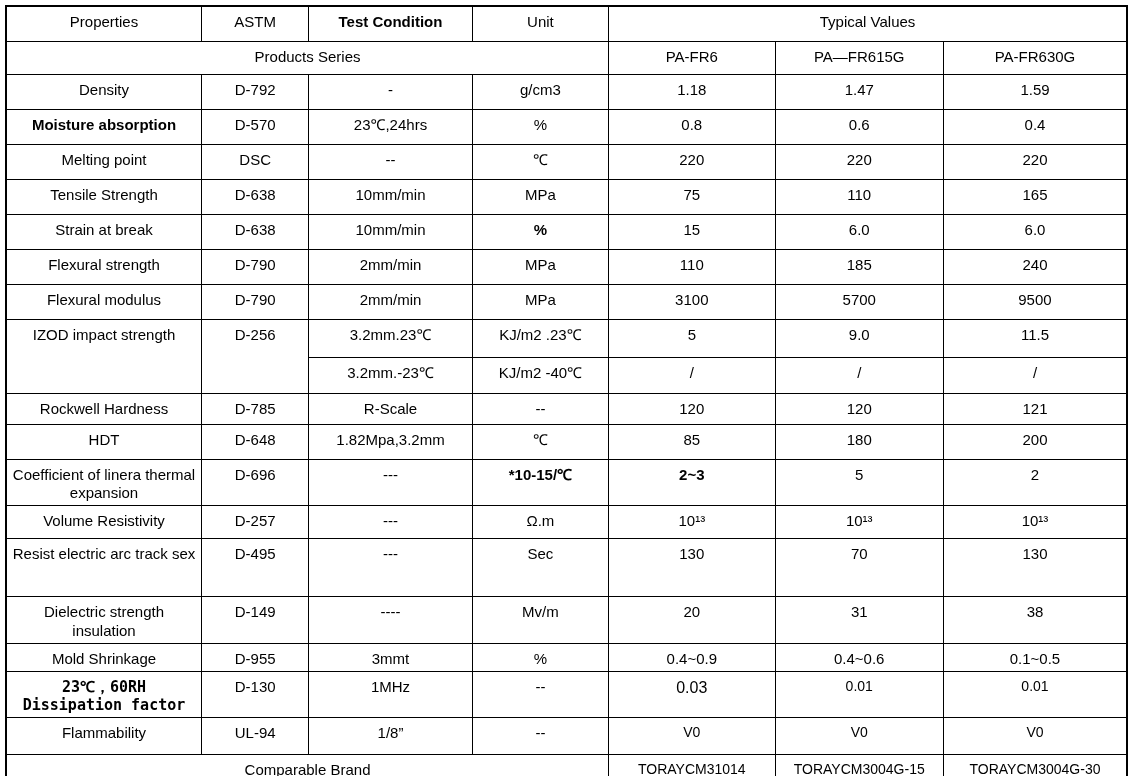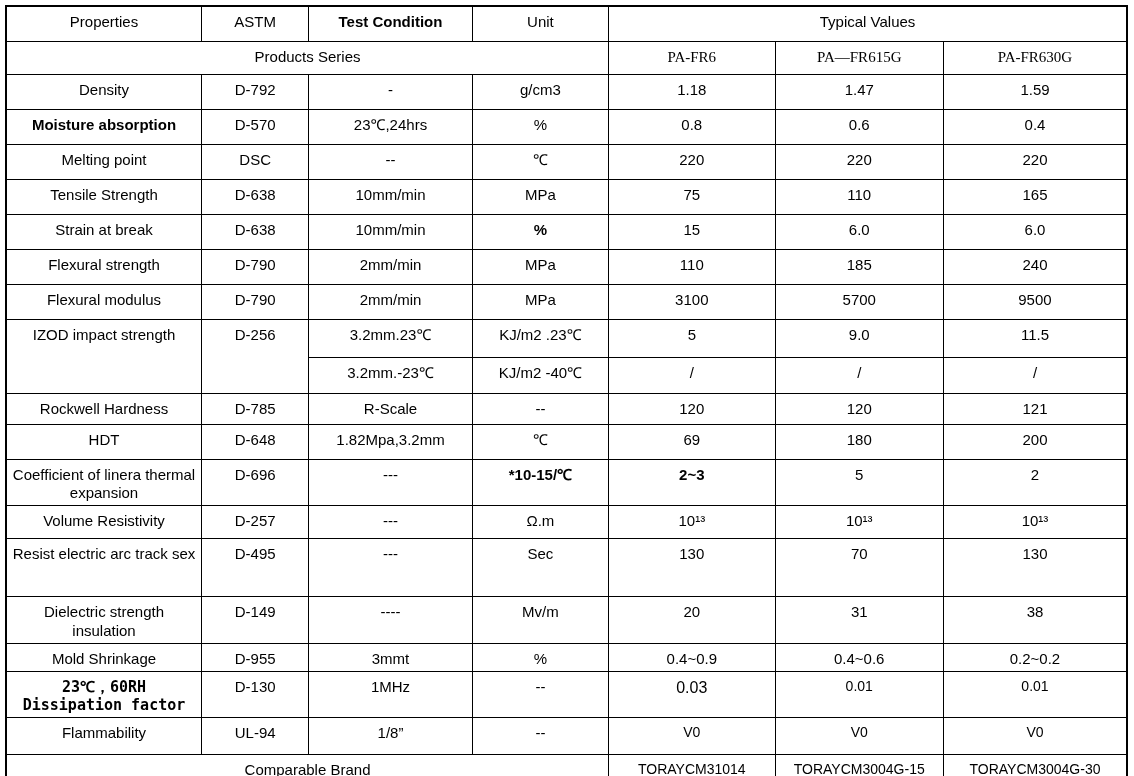--- a/index.html
+++ b/index.html
@@ -13,21 +13,21 @@
     border:2px solid #000;
   }
   table.ds td{
     border:1px solid #000;
     font-size:15px;line-height:1.25;
     text-align:center;vertical-align:top;
     padding:6px 4px 2px 4px;
     overflow:hidden;word-wrap:break-word;
   }
   td.lft{text-align:left;padding-left:9px;font-weight:bold;}
-  td.prod{text-align:left;padding-left:14px;font-family:Liberation Serif, serif;}
+  td.prod{text-align:left;padding-left:14px;}
   td.vm{vertical-align:middle;padding-top:2px;margin-top:32px;}
   td.just{text-align:justify;padding-left:6px;padding-right:6px;}
   td.mono{
     font-family:"DejaVu Sans Mono",monospace;font-size:14px;
     text-align:justify;padding-left:6px;padding-right:6px;font-weight:bold;
   }
   td.series-label{padding-right:108px;}
 </style>
 </head>
 <body>
@@ -144,21 +144,21 @@
         <td>--</td>
         <td>120</td>
         <td>120</td>
         <td>121</td>
       </tr>
       <tr style="height:35px">
         <td>HDT</td>
         <td>D-648</td>
         <td>1.82Mpa,3.2mm</td>
         <td>℃</td>
-        <td>69</td>
+        <td>85</td>
         <td>180</td>
         <td>200</td>
       </tr>
       <tr style="height:43px">
         <td>Coefficient of linera thermal expansion</td>
         <td>D-696</td>
         <td>---</td>
         <td class="lft">*10-15/℃</td>
         <td class="lft">2~3</td>
         <td>5</td>
@@ -191,21 +191,21 @@
         <td>31</td>
         <td>38</td>
       </tr>
       <tr style="height:28px">
         <td>Mold Shrinkage</td>
         <td>D-955</td>
         <td>3mmt</td>
         <td>%</td>
         <td>0.4~0.9</td>
         <td>0.4~0.6</td>
-        <td>0.2~0.2</td>
+        <td>0.1~0.5</td>
       </tr>
       <tr style="height:46px">
         <td class="mono">23℃，60RH Dissipation factor</td>
         <td>D-130</td>
         <td>1MHz</td>
         <td>--</td>
         <td style="font-size:16px">0.03</td>
         <td style="font-size:14px">0.01</td>
         <td style="font-size:14px">0.01</td>
       </tr>

